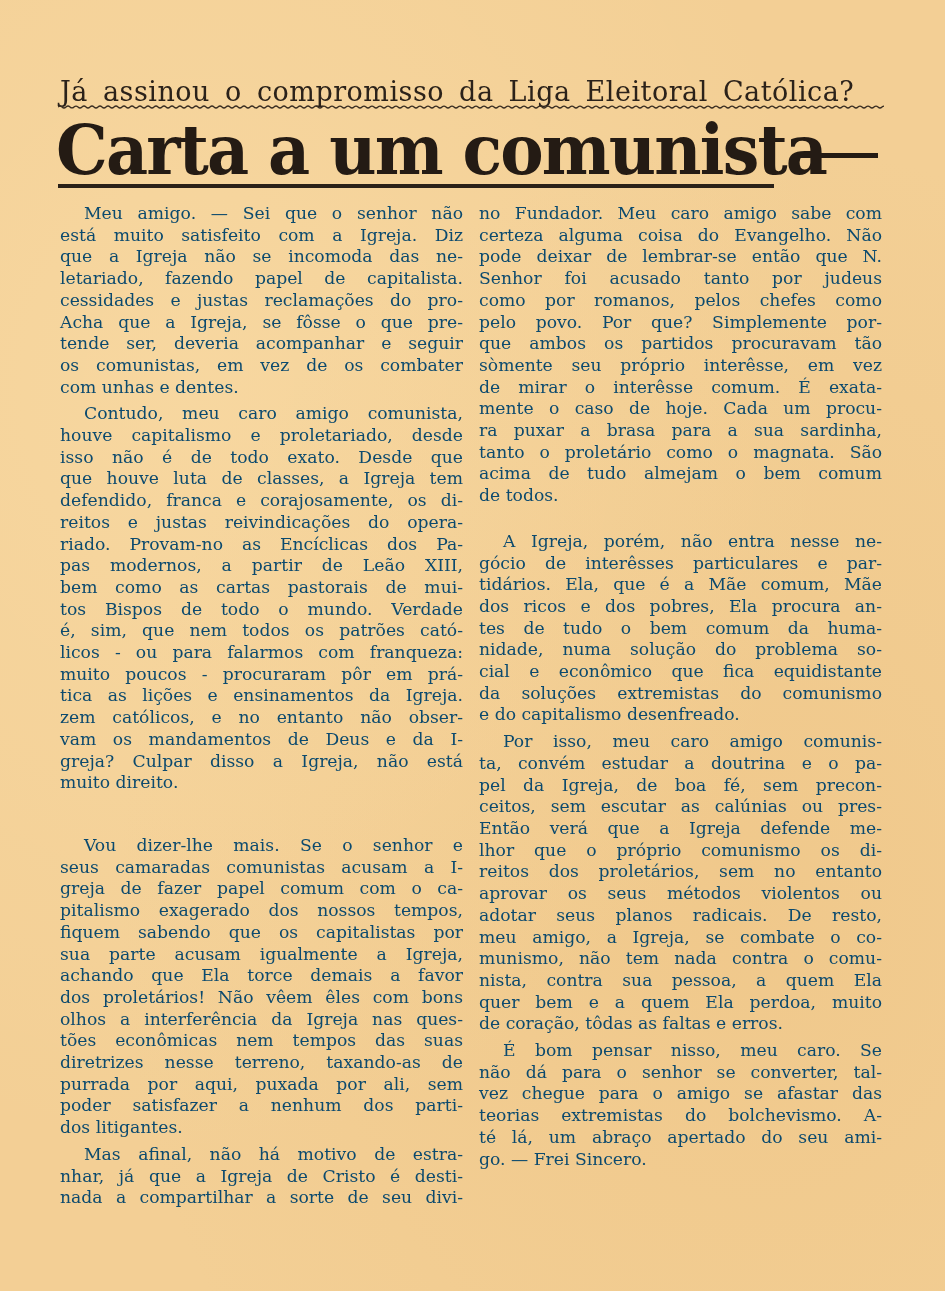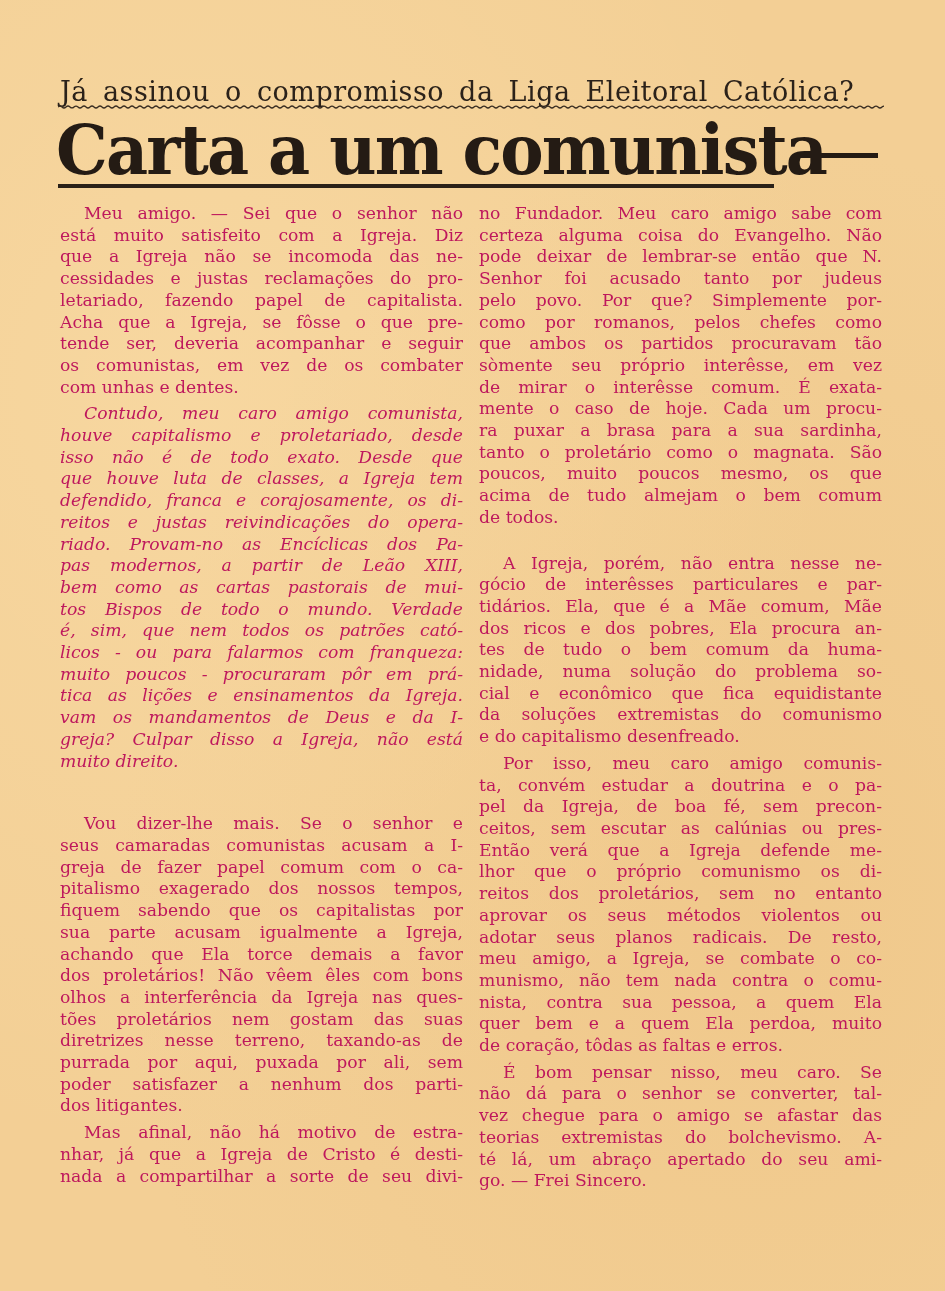--- a/index.html
+++ b/index.html
@@ -33,21 +33,21 @@
     position: absolute; left: 58px; top: 184px; width: 716px; height: 4px;
     background: #2a2118;
   }
   .title-dash {
     position: absolute; left: 796px; top: 153px; width: 82px; height: 5px;
     background: #241b14;
   }
   .col {
     position: absolute; top: 203px; width: 403px;
     font-family: "DejaVu Serif", serif; font-size: 17.2px; line-height: 21.7px;
-    text-align: justify; color: #be185d;
+    text-align: justify; color: #0c4a6e;
     hyphens: manual;
   }
   .col.left { left: 60px; }
   .col.right { left: 479px; }
   .col p { margin: 0 0 5px 0; text-indent: 24px; }
   .col p.cont { text-indent: 0; }
   .col .line { display: block; text-align-last: justify; white-space: nowrap; }
   .col .line.last { text-align-last: left; }
 </style>
 </head>
@@ -60,83 +60,83 @@
   </svg>
   <div class="title">Carta a um comunista</div>
   <div class="title-underline"></div>
   <div class="title-dash"></div>
 
   <div class="col left" id="col-left">
       <p style="text-indent: 0px;">
         <span class="line" style="padding-left: 24px;">Meu amigo. — Sei que o senhor não</span>
         <span class="line">está muito satisfeito com a Igreja. Diz</span>
         <span class="line">que a Igreja não se incomoda das ne-</span>
+        <span class="line">letariado, fazendo papel de capitalista.</span>
         <span class="line">cessidades e justas reclamações do pro-</span>
-        <span class="line">letariado, fazendo papel de capitalista.</span>
         <span class="line">Acha que a Igreja, se fôsse o que pre-</span>
         <span class="line">tende ser, deveria acompanhar e seguir</span>
         <span class="line">os comunistas, em vez de os combater</span>
         <span class="line last">com unhas e dentes.</span>
       </p>
-      <p style="text-indent: 0px; font-style: italic;">
+      <p style="text-indent: 0px;">
         <span class="line" style="padding-left: 24px;">Contudo, meu caro amigo comunista,</span>
         <span class="line">houve capitalismo e proletariado, desde</span>
         <span class="line">isso não é de todo exato. Desde que</span>
         <span class="line">que houve luta de classes, a Igreja tem</span>
         <span class="line">defendido, franca e corajosamente, os di-</span>
         <span class="line">reitos e justas reivindicações do opera-</span>
         <span class="line">riado. Provam-no as Encíclicas dos Pa-</span>
         <span class="line">pas modernos, a partir de Leão XIII,</span>
         <span class="line">bem como as cartas pastorais de mui-</span>
         <span class="line">tos Bispos de todo o mundo. Verdade</span>
         <span class="line">é, sim, que nem todos os patrões cató-</span>
         <span class="line">licos - ou para falarmos com franqueza:</span>
         <span class="line">muito poucos - procuraram pôr em prá-</span>
         <span class="line">tica as lições e ensinamentos da Igreja.</span>
+        <span class="line">zem católicos, e no entanto não obser-</span>
         <span class="line">vam os mandamentos de Deus e da I-</span>
         <span class="line">greja? Culpar disso a Igreja, não está</span>
         <span class="line last">muito direito.</span>
       </p>
       <p style="text-indent: 0px; margin-top: 41px;">
         <span class="line" style="padding-left: 24px;">Vou dizer-lhe mais. Se o senhor e</span>
         <span class="line">seus camaradas comunistas acusam a I-</span>
         <span class="line">greja de fazer papel comum com o ca-</span>
         <span class="line">pitalismo exagerado dos nossos tempos,</span>
         <span class="line">fiquem sabendo que os capitalistas por</span>
         <span class="line">sua parte acusam igualmente a Igreja,</span>
         <span class="line">achando que Ela torce demais a favor</span>
         <span class="line">dos proletários! Não vêem êles com bons</span>
         <span class="line">olhos a interferência da Igreja nas ques-</span>
-        <span class="line">tões proletários nem gostam das suas</span>
+        <span class="line">tões econômicas nem tempos das suas</span>
         <span class="line">diretrizes nesse terreno, taxando-as de</span>
         <span class="line">purrada por aqui, puxada por ali, sem</span>
         <span class="line">poder satisfazer a nenhum dos parti-</span>
         <span class="line last">dos litigantes.</span>
       </p>
       <p style="text-indent: 0px;">
         <span class="line" style="padding-left: 24px;">Mas afinal, não há motivo de estra-</span>
         <span class="line">nhar, já que a Igreja de Cristo é desti-</span>
         <span class="line">nada a compartilhar a sorte de seu divi-</span>
       </p>
     </div>
   <div class="col right" id="col-right">
       <p class="cont" style="text-indent: 0px;">
         <span class="line">no Fundador. Meu caro amigo sabe com</span>
         <span class="line">certeza alguma coisa do Evangelho. Não</span>
         <span class="line">pode deixar de lembrar-se então que N.</span>
         <span class="line">Senhor foi acusado tanto por judeus</span>
+        <span class="line">como por romanos, pelos chefes como</span>
         <span class="line">pelo povo. Por que? Simplemente por-</span>
-        <span class="line">como por romanos, pelos chefes como</span>
         <span class="line">que ambos os partidos procuravam tão</span>
         <span class="line">sòmente seu próprio interêsse, em vez</span>
         <span class="line">de mirar o interêsse comum. É exata-</span>
         <span class="line">mente o caso de hoje. Cada um procu-</span>
         <span class="line">ra puxar a brasa para a sua sardinha,</span>
         <span class="line">tanto o proletário como o magnata. São</span>
-        <span class="line">poucos, muito poucos mesmo, os que</span>
         <span class="line">acima de tudo almejam o bem comum</span>
         <span class="line last">de todos.</span>
       </p>
       <p style="text-indent: 0px;">
         <span class="line" style="padding-left: 24px; margin-top: 24px;">A Igreja, porém, não entra nesse ne-</span>
         <span class="line">gócio de interêsses particulares e par-</span>
         <span class="line">tidários. Ela, que é a Mãe comum, Mãe</span>
         <span class="line">dos ricos e dos pobres, Ela procura an-</span>
         <span class="line">tes de tudo o bem comum da huma-</span>
         <span class="line">nidade, numa solução do problema so-</span>

